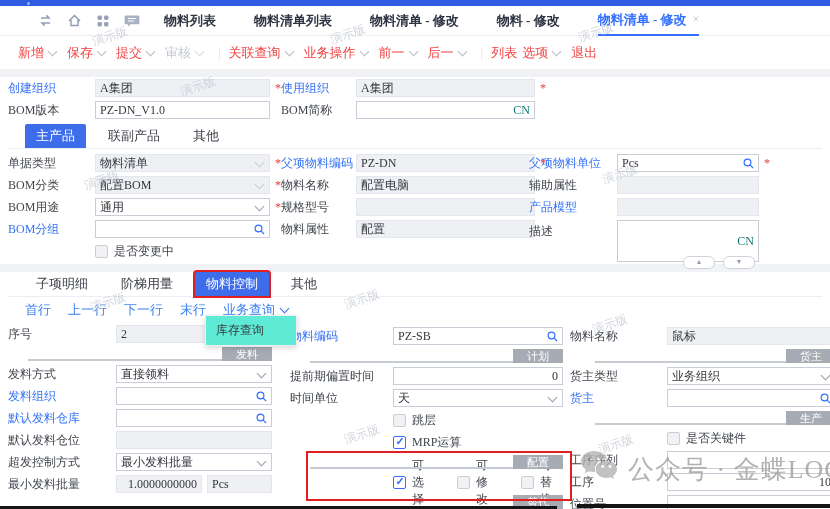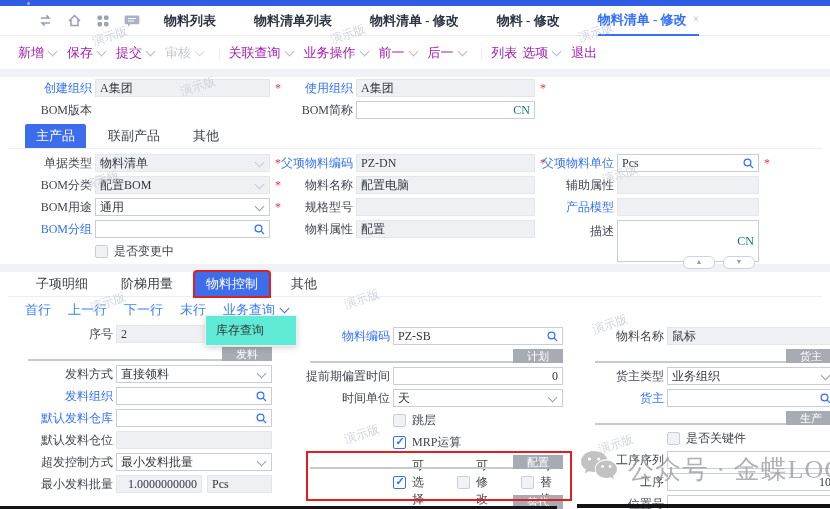--- a/index.html
+++ b/index.html
@@ -12,33 +12,33 @@
   .tabbar{position:absolute;top:6px;left:0;right:0;height:30px;background:#fff;border-bottom:1px solid #ebedf1;
           display:flex;align-items:center;padding-left:38px;box-sizing:border-box;}
   .hicons{display:flex;gap:14px;align-items:center;margin-right:24px;}
   .hicon{display:flex;align-items:center;}
   .wtabs{display:flex;gap:38px;align-items:stretch;height:30px;}
   .wtab{font-size:13px;font-weight:700;color:#2e3442;display:flex;align-items:center;cursor:pointer;}
   .wtab.active{color:#3370ff;border-bottom:2px solid #3370ff;}
   .wtab .x{font-weight:400;color:#b8bdc9;margin-left:6px;font-size:12px;}
   
   .toolbar{position:absolute;top:36px;left:0;right:0;height:33px;background:#fff;display:flex;align-items:center;padding-left:18px;}
-  .titem{display:flex;align-items:center;font-size:13px;color:#a21caf;margin-right:5px;cursor:pointer;}
+  .titem{display:flex;align-items:center;font-size:13px;color:#ef4444;margin-right:5px;cursor:pointer;}
   .titem .tlabel{padding:2px 0;}
   .titem.disabled{color:#c3c7cf;}
   .chev{width:6px;height:6px;border-right:1.4px solid #b6bcc8;border-bottom:1.4px solid #b6bcc8;
         transform:rotate(45deg);margin:-3px 6px 0 5px;}
   .chev.dis{border-color:#d7dae1;}
   .tsep{color:#e0e3e9;margin:0 8px 0 4px;font-size:13px;}
   .graystrip{position:absolute;top:69px;left:0;right:0;height:8px;background:#f0f2f6;}
   .divider2{position:absolute;top:264px;left:0;right:0;height:8px;background:#f0f2f6;}
   
   .col{position:absolute;}
   .row{position:relative;display:flex;align-items:center;height:18px;margin-bottom:4px;}
-  .lbl{text-align:right;margin-right:3px;color:#40454d;white-space:nowrap;flex:none;overflow:hidden;}
+  .lbl{text-align:left;margin-right:3px;color:#40454d;white-space:nowrap;flex:none;overflow:hidden;}
   .lbl.link{color:#3472f7;}
   .fld{flex:1;height:18px;border:1px solid #c8cdd8;background:#fff;display:flex;align-items:center;
        padding:0 4px;box-sizing:border-box;min-width:0;}
   .fld.ro{background:#eef0f4;border-color:#e3e6ec;}
   .val{flex:1;overflow:hidden;white-space:nowrap;color:#33363c;}
   .val.num{text-align:right;}
   .loc{flex:1;text-align:right;color:#0f766e;}
   .star{position:absolute;right:-11px;top:2px;color:#e23b3b;font-size:12px;}
   .schev{flex:none;width:6px;height:6px;border-right:1.3px solid #9aa1ad;border-bottom:1.3px solid #9aa1ad;
          transform:rotate(45deg);margin:-2px 2px 0 2px;}
@@ -202,20 +202,23 @@
   <div class="col colA" style="top:79px;">
     <div class="row">
       <span class="lbl link">创建组织</span>
       <div class="fld ro">
           <span class="val">A集团</span>
         </div>
       <span class="star">*</span>
     </div>
     <div class="row">
       <span class="lbl">BOM版本</span>
+      <div class="fld">
+          <span class="val">PZ-DN_V1.0</span>
+        </div>
     </div>
   </div>
   <div class="col colB" style="top:79px;">
     <div class="row">
       <span class="lbl link">使用组织</span>
       <div class="fld ro">
           <span class="val">A集团</span>
         </div>
       <span class="star">*</span>
     </div>

